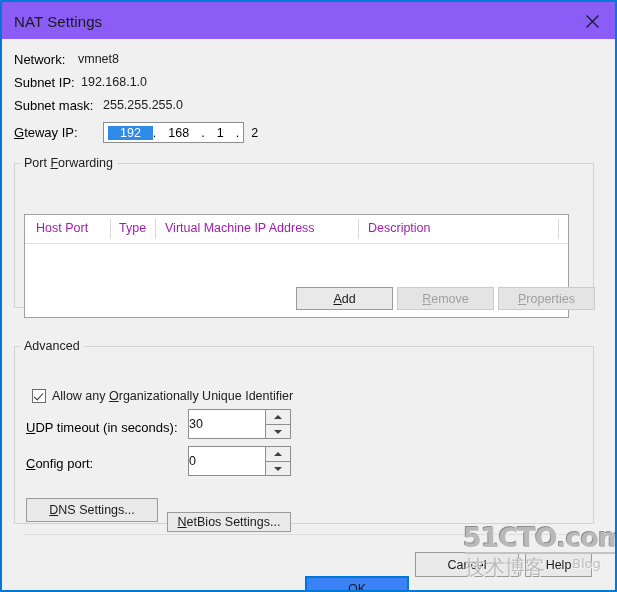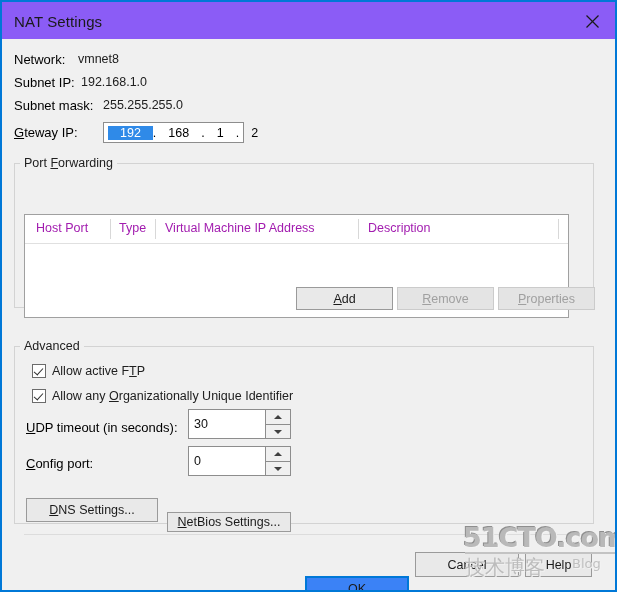--- a/index.html
+++ b/index.html
@@ -240,21 +240,20 @@
     width: 77px;
     height: 30px;
     box-sizing: border-box;
     background: #ffffff;
     border: 1px solid #8d8d8d;
     border-right: none;
     font-size: 12.5px;
     color: #101010;
     display: flex;
     align-items: center;
-    padding-left: 5px;
   }
   .spin-btns {
     position: absolute;
     left: 77px; top: 0;
     width: 26px;
     height: 30px;
     box-sizing: border-box;
   }
   .spin-b {
     position: absolute;
@@ -401,24 +400,20 @@
     <div class="btn disabled" style="left:395px; top:248px; width:97px; height:23px;">
         <span><span class="u">R</span>emove</span>
       </div>
     <div class="btn disabled" style="left:496px; top:248px; width:97px; height:23px;">
         <span><span class="u">P</span>roperties</span>
       </div>
 
     <div class="group" style="left:12px; top:307px; width:580px; height:178px;"></div>
     <div class="group-title" style="left:18px; top:300px;">Advanced</div>
 
-    <div class="cbrow" style="left:30px; top:325px;">
-      <span class="cbox checked"></span>
-      <span><span>Allow active F</span><span class="u">T</span><span>P</span></span>
-    </div>
 
     <div class="cbrow" style="left:30px; top:350px;">
       <span class="cbox checked"></span>
       <span><span>Allow any </span><span class="u">O</span><span>rganizationally Unique Identifier</span></span>
     </div>
 
     <div class="info-label" style="left:24px; top:381px;"><span class="u">U</span><span>DP timeout (in seconds):</span></div>
     <div class="spin-wrap" style="left:186px; top:370px;">
       <div class="spin-input">30</div>
       <div class="spin-btns">

